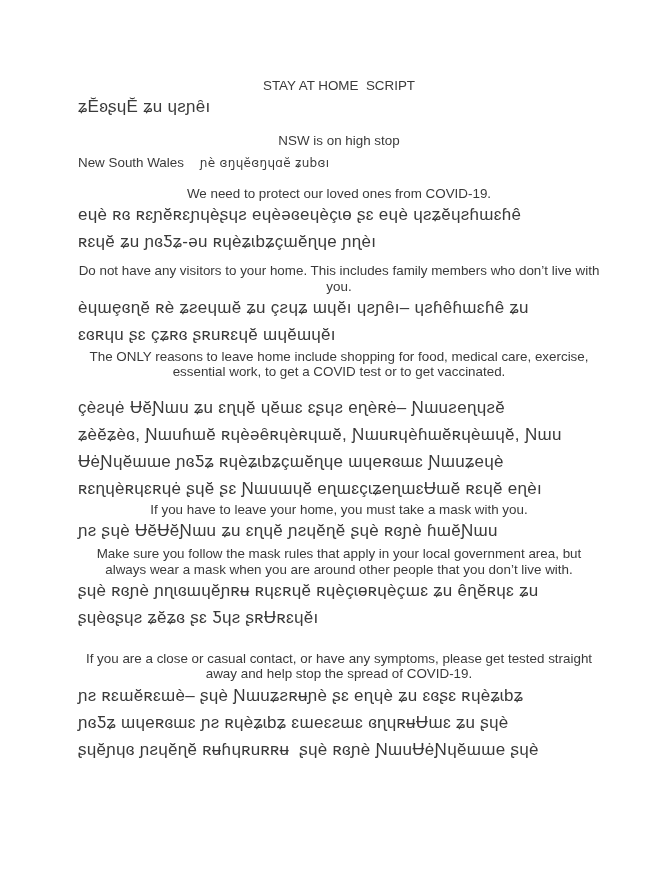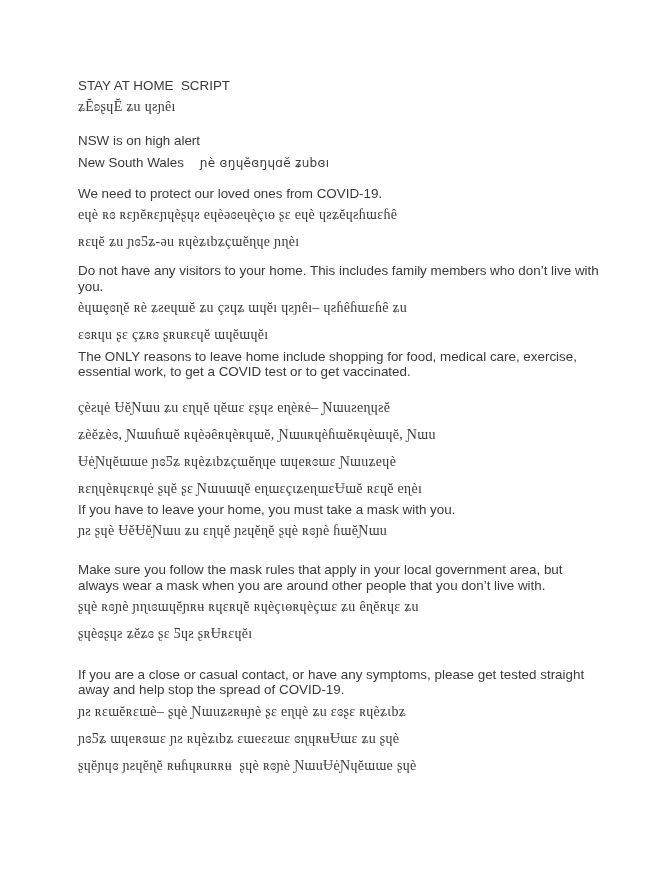--- a/index.html
+++ b/index.html
@@ -1,37 +1,37 @@
 <!DOCTYPE html>
 <html><head>
 <meta charset="utf-8">
 <style>
   html,body{margin:0;padding:0;background:#ffffff;}
   .page{position:relative;width:670px;height:870px;background:#ffffff;overflow:hidden;}
   .doc{position:absolute;left:78px;top:78px;width:522px;color:#3a3a3a;}
-  .en{font-family:"Liberation Sans",sans-serif;font-size:13.4px;line-height:15.4px;font-weight:400;}
+  .en{font-family:"Liberation Sans",sans-serif;font-size:13.4px;line-height:15.4px;font-weight:400;text-align:center;}
   .en .line{white-space:pre;}
-  .scr{font-family:Liberation Serif, serif;font-size:14px;line-height:27px;letter-spacing:0.3px;}
+  .scr{font-family:Liberation Sans, sans-serif;font-size:17px;line-height:27px;letter-spacing:0.3px;}
   .scr .line{white-space:pre;}
   .mixed{font-family:"Liberation Sans",sans-serif;font-size:13.4px;line-height:27px;white-space:pre;}
   .mixed .scr-inline{font-family:"DejaVu Sans",sans-serif;font-size:12px;letter-spacing:0.3px;margin-left:12px;}
 </style>
 </head>
 <body>
 
 <div class="page">
   <div class="doc" style="color: rgb(58, 58, 58);">
       <div class="en">
         <div class="line">STAY AT HOME  SCRIPT</div>
       </div>
       <div class="scr">
         <div class="line">ʑĔʚʂɥĔ ʑu ɥƨɲȇı</div>
       </div>
       <div class="en" style="margin-top: 13px;">
-        <div class="line">NSW is on high alert</div>
+        <div class="line">NSW is on high stop</div>
       </div>
       <div class="mixed"><span class="en-inline">New South Wales </span><span class="scr-inline">ɲè ɞŋɥĕɞŋɥɑĕ ʑubɞı</span></div>
       <div class="en" style="margin-top: 9px;">
         <div class="line">We need to protect our loved ones from COVID-19.</div>
       </div>
       <div class="scr">
         <div class="line">eɥè ʀɞ ʀɛɲĕʀɛɲɥèʂɥƨ eɥèǝɞeɥèçɩɵ ʂɛ eɥè ɥƨʑĕɥƨɦɯɛɦê</div>
         <div class="line">ʀɛɥĕ ʑu ɲɞƼʑ-ǝu ʀɥèʑɩbʑçɯĕɳɥe ɲɳèı</div>
       </div>
       <div class="en" style="margin-top: 8px;">
@@ -51,21 +51,21 @@
         <div class="line">ʑèĕʑèɞ, Ɲɯuɦɯĕ ʀɥèǝȇʀɥèʀɥɯĕ, Ɲɯuʀɥèɦɯĕʀɥèɯɥĕ, Ɲɯu</div>
         <div class="line">ɄėƝɥĕɯɯe ɲɞƼʑ ʀɥèʑɩbʑçɯĕɳɥe ɯɥeʀɞɯɛ Ɲɯuʑeɥè</div>
         <div class="line">ʀɛɳɥèʀɥɛʀɥė ʂɥĕ ʂɛ Ɲɯuɯɥĕ eɳɯɛçɩʑeɳɯɛɄɯĕ ʀɛɥĕ eɳèı</div>
       </div>
       <div class="en">
         <div class="line">If you have to leave your home, you must take a mask with you.</div>
       </div>
       <div class="scr">
         <div class="line">ɲƨ ʂɥè ɄĕɄĕƝɯu ʑu ɛɳɥĕ ɲƨɥĕɳĕ ʂɥè ʀɞɲè ɦɯĕƝɯu</div>
       </div>
-      <div class="en" style="margin-top: 18px;">
+      <div class="en" style="margin-top: 2px;">
         <div class="line">Make sure you follow the mask rules that apply in your local government area, but</div>
         <div class="line">always wear a mask when you are around other people that you don’t live with.</div>
       </div>
       <div class="scr">
         <div class="line">ʂɥè ʀɞɲè ɲɳɩɞɯɥĕɲʀʉ ʀɥɛʀɥĕ ʀɥèçɩɵʀɥèçɯɛ ʑu êɳĕʀɥɛ ʑu</div>
         <div class="line">ʂɥèɞʂɥƨ ʑĕʑɞ ʂɛ Ƽɥƨ ʂʀɄʀɛɥĕı</div>
       </div>
       <div class="en" style="margin-top: 20px;">
         <div class="line">If you are a close or casual contact, or have any symptoms, please get tested straight</div>
         <div class="line">away and help stop the spread of COVID-19.</div>

